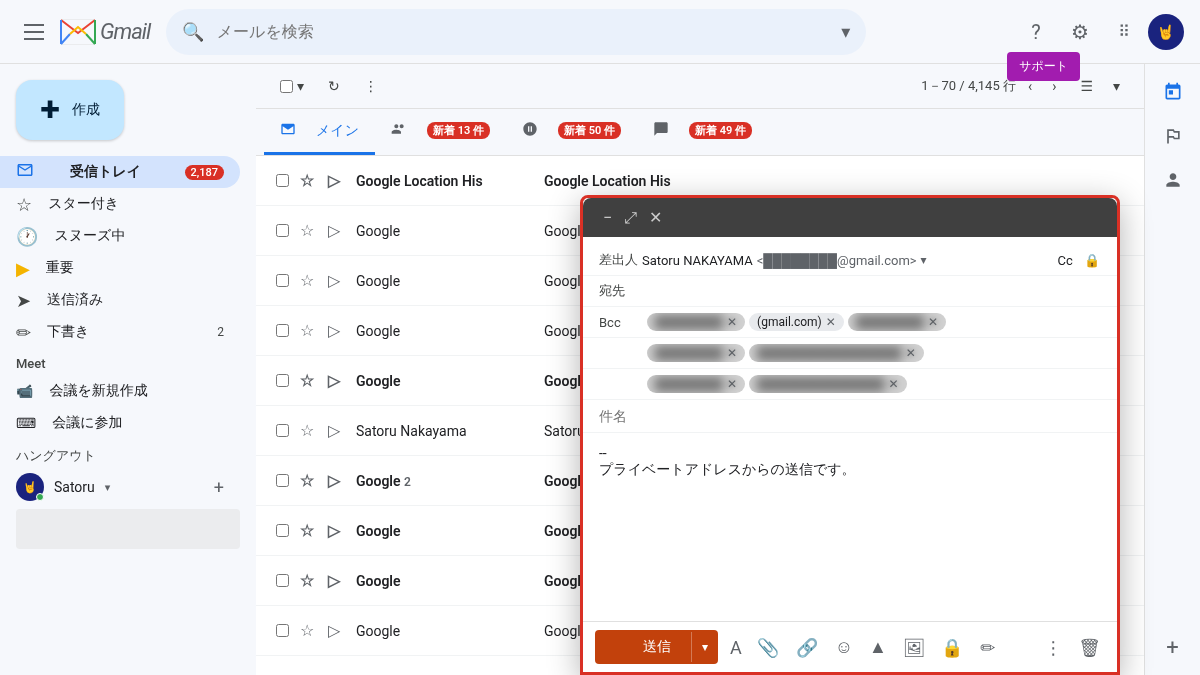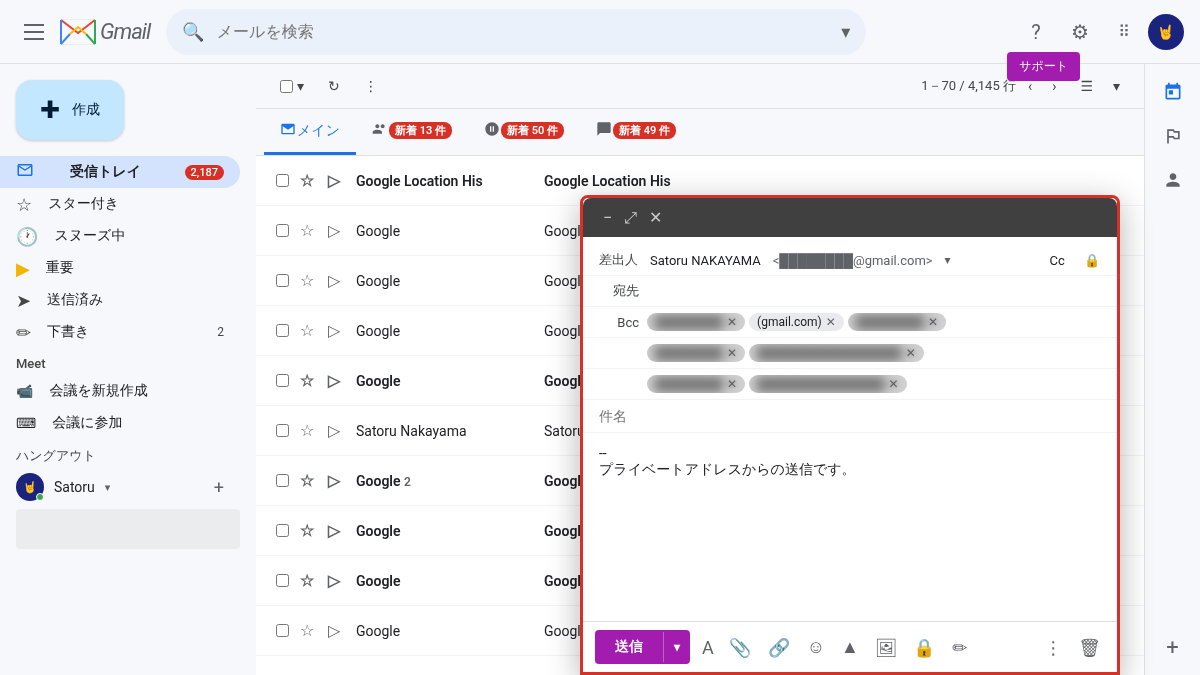--- a/index.html
+++ b/index.html
@@ -108,21 +108,21 @@
     }
     .pagination { margin-left: auto; font-size: 13px; color: #444746; display: flex; align-items: center; gap: 4px; }
     .view-icons { display: flex; gap: 4px; }
 
     
     .tabs {
       display: flex; align-items: center; border-bottom: 1px solid #e0e0e0;
       background: #f6f8fc; padding: 0 8px;
     }
     .tab {
-      display: flex; align-items: center; gap: 1px; padding: 12px 16px;
+      display: flex; align-items: center; gap: 20px; padding: 12px 16px;
       cursor: pointer; font-size: 14px; color: #444746; border-bottom: 3px solid transparent;
       position: relative;
     }
     .tab.active { color: #1a73e8; border-bottom: 3px solid #1a73e8; font-weight: 500; }
 
     
     .email-list { flex: 1; overflow-y: auto; background: white; }
     .email-row {
       display: flex; align-items: center; padding: 0 16px; height: 50px;
       border-bottom: 1px solid #f1f3f4; cursor: pointer; gap: 8px;
@@ -148,42 +148,42 @@
       background: #404040; border-radius: 8px 8px 0 0; cursor: pointer;
     }
     .compose-title { color: white; font-size: 14px; font-weight: 500; flex: 1; }
     .compose-header-icons { display: flex; gap: 4px; }
     .compose-header-icon { color: #ccc; cursor: pointer; font-size: 16px; padding: 2px 4px; }
     .compose-body { padding: 8px 0; }
     .compose-field {
       display: flex; align-items: center; padding: 6px 16px;
       border-bottom: 1px solid #f1f3f4; font-size: 13px; gap: 8px;
     }
-    .compose-field-label { color: #444746; font-size: 13px; min-width: 40px; text-align: right; }
+    .compose-field-label { color: #444746; font-size: 13px; min-width: 40px; }
     .compose-field-value { flex: 1; display: flex; align-items: center; flex-wrap: wrap; gap: 4px; }
     .compose-chip {
       display: inline-flex; align-items: center; gap: 4px;
       background: #e8eaed; border-radius: 12px; padding: 2px 8px;
       font-size: 12px; color: #202124; max-width: 140px; overflow: hidden;
     }
     .compose-chip.blurred { background: #d0d0d0; color: transparent; text-shadow: 0 0 6px rgba(0,0,0,0.5); }
     .chip-x { cursor: pointer; color: #5f6368; font-size: 12px; }
-    .compose-sender { display: flex; align-items: center; gap: 12px; font-size: 13px; padding: 6px 16px; border-bottom: 1px solid #f1f3f4; }
+    .compose-sender { display: flex; align-items: center; gap: 4px; font-size: 13px; padding: 6px 16px; border-bottom: 1px solid #f1f3f4; }
     .sender-label { color: #444746; }
     .sender-name { color: #202124; }
     .sender-email { color: #5f6368; }
     .compose-subject { border: none; outline: none; width: 100%; font-size: 14px; padding: 8px 16px; border-bottom: 1px solid #f1f3f4; }
     .compose-editor { min-height: 180px; padding: 12px 16px; font-size: 14px; color: #202124; outline: none; }
     .compose-footer {
       display: flex; align-items: center; padding: 8px 12px; gap: 8px;
       border-top: 1px solid #e0e0e0;
     }
     .send-btn {
-      display: flex; align-items: center; background: #a21caf; color: white;
-      border: none; border-radius: 4px; cursor: pointer; font-size: 14px; font-weight: 700;
+      display: flex; align-items: center; background: #c2410c; color: white;
+      border: none; border-radius: 4px; cursor: pointer; font-size: 14px; font-weight: 400; padding-left: 28px;
     }
     .send-main { padding: 8px 20px; }
     .send-arrow { padding: 8px 10px; border-left: 1px solid rgba(255,255,255,0.3); font-size: 12px; }
     .footer-icon { color: #5f6368; font-size: 18px; cursor: pointer; padding: 4px; border-radius: 50%; }
     .footer-more { margin-left: auto; }
     .sidebar-blurred { height: 40px; margin: 4px 16px; background: #e0e0e0; border-radius: 4px; opacity: 0.5; }
   </style>
 </head>
 <body>
 

